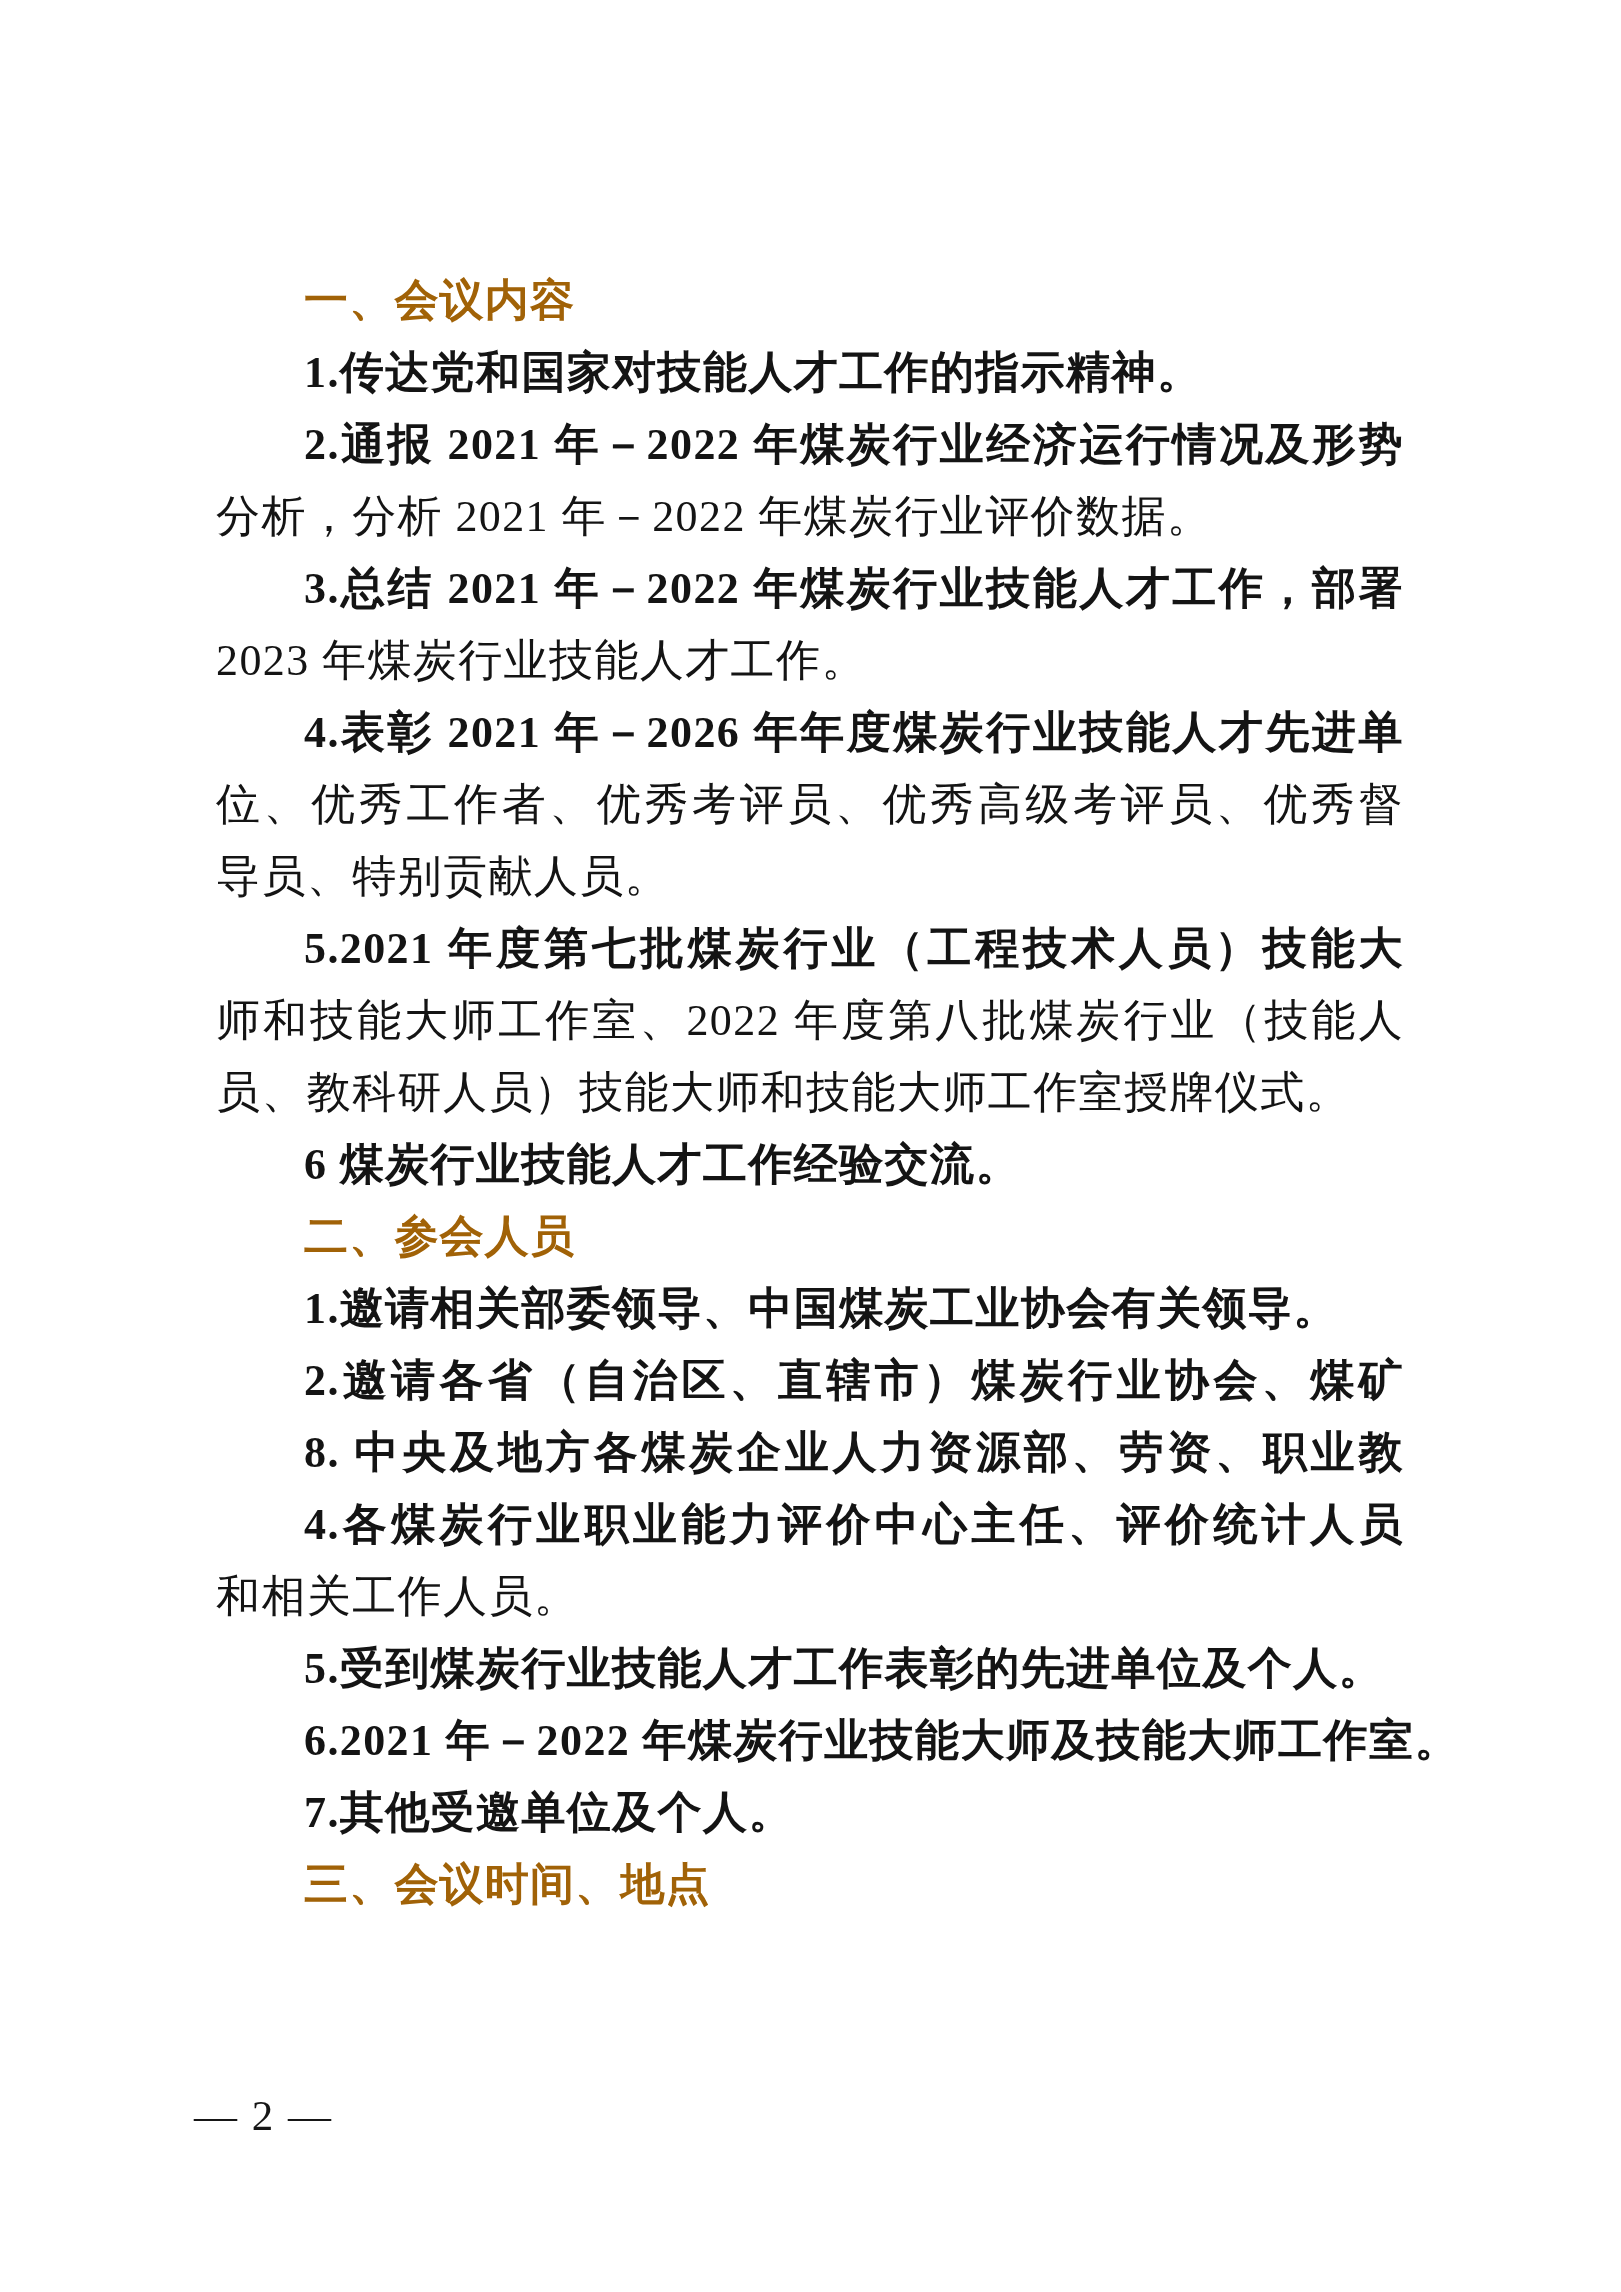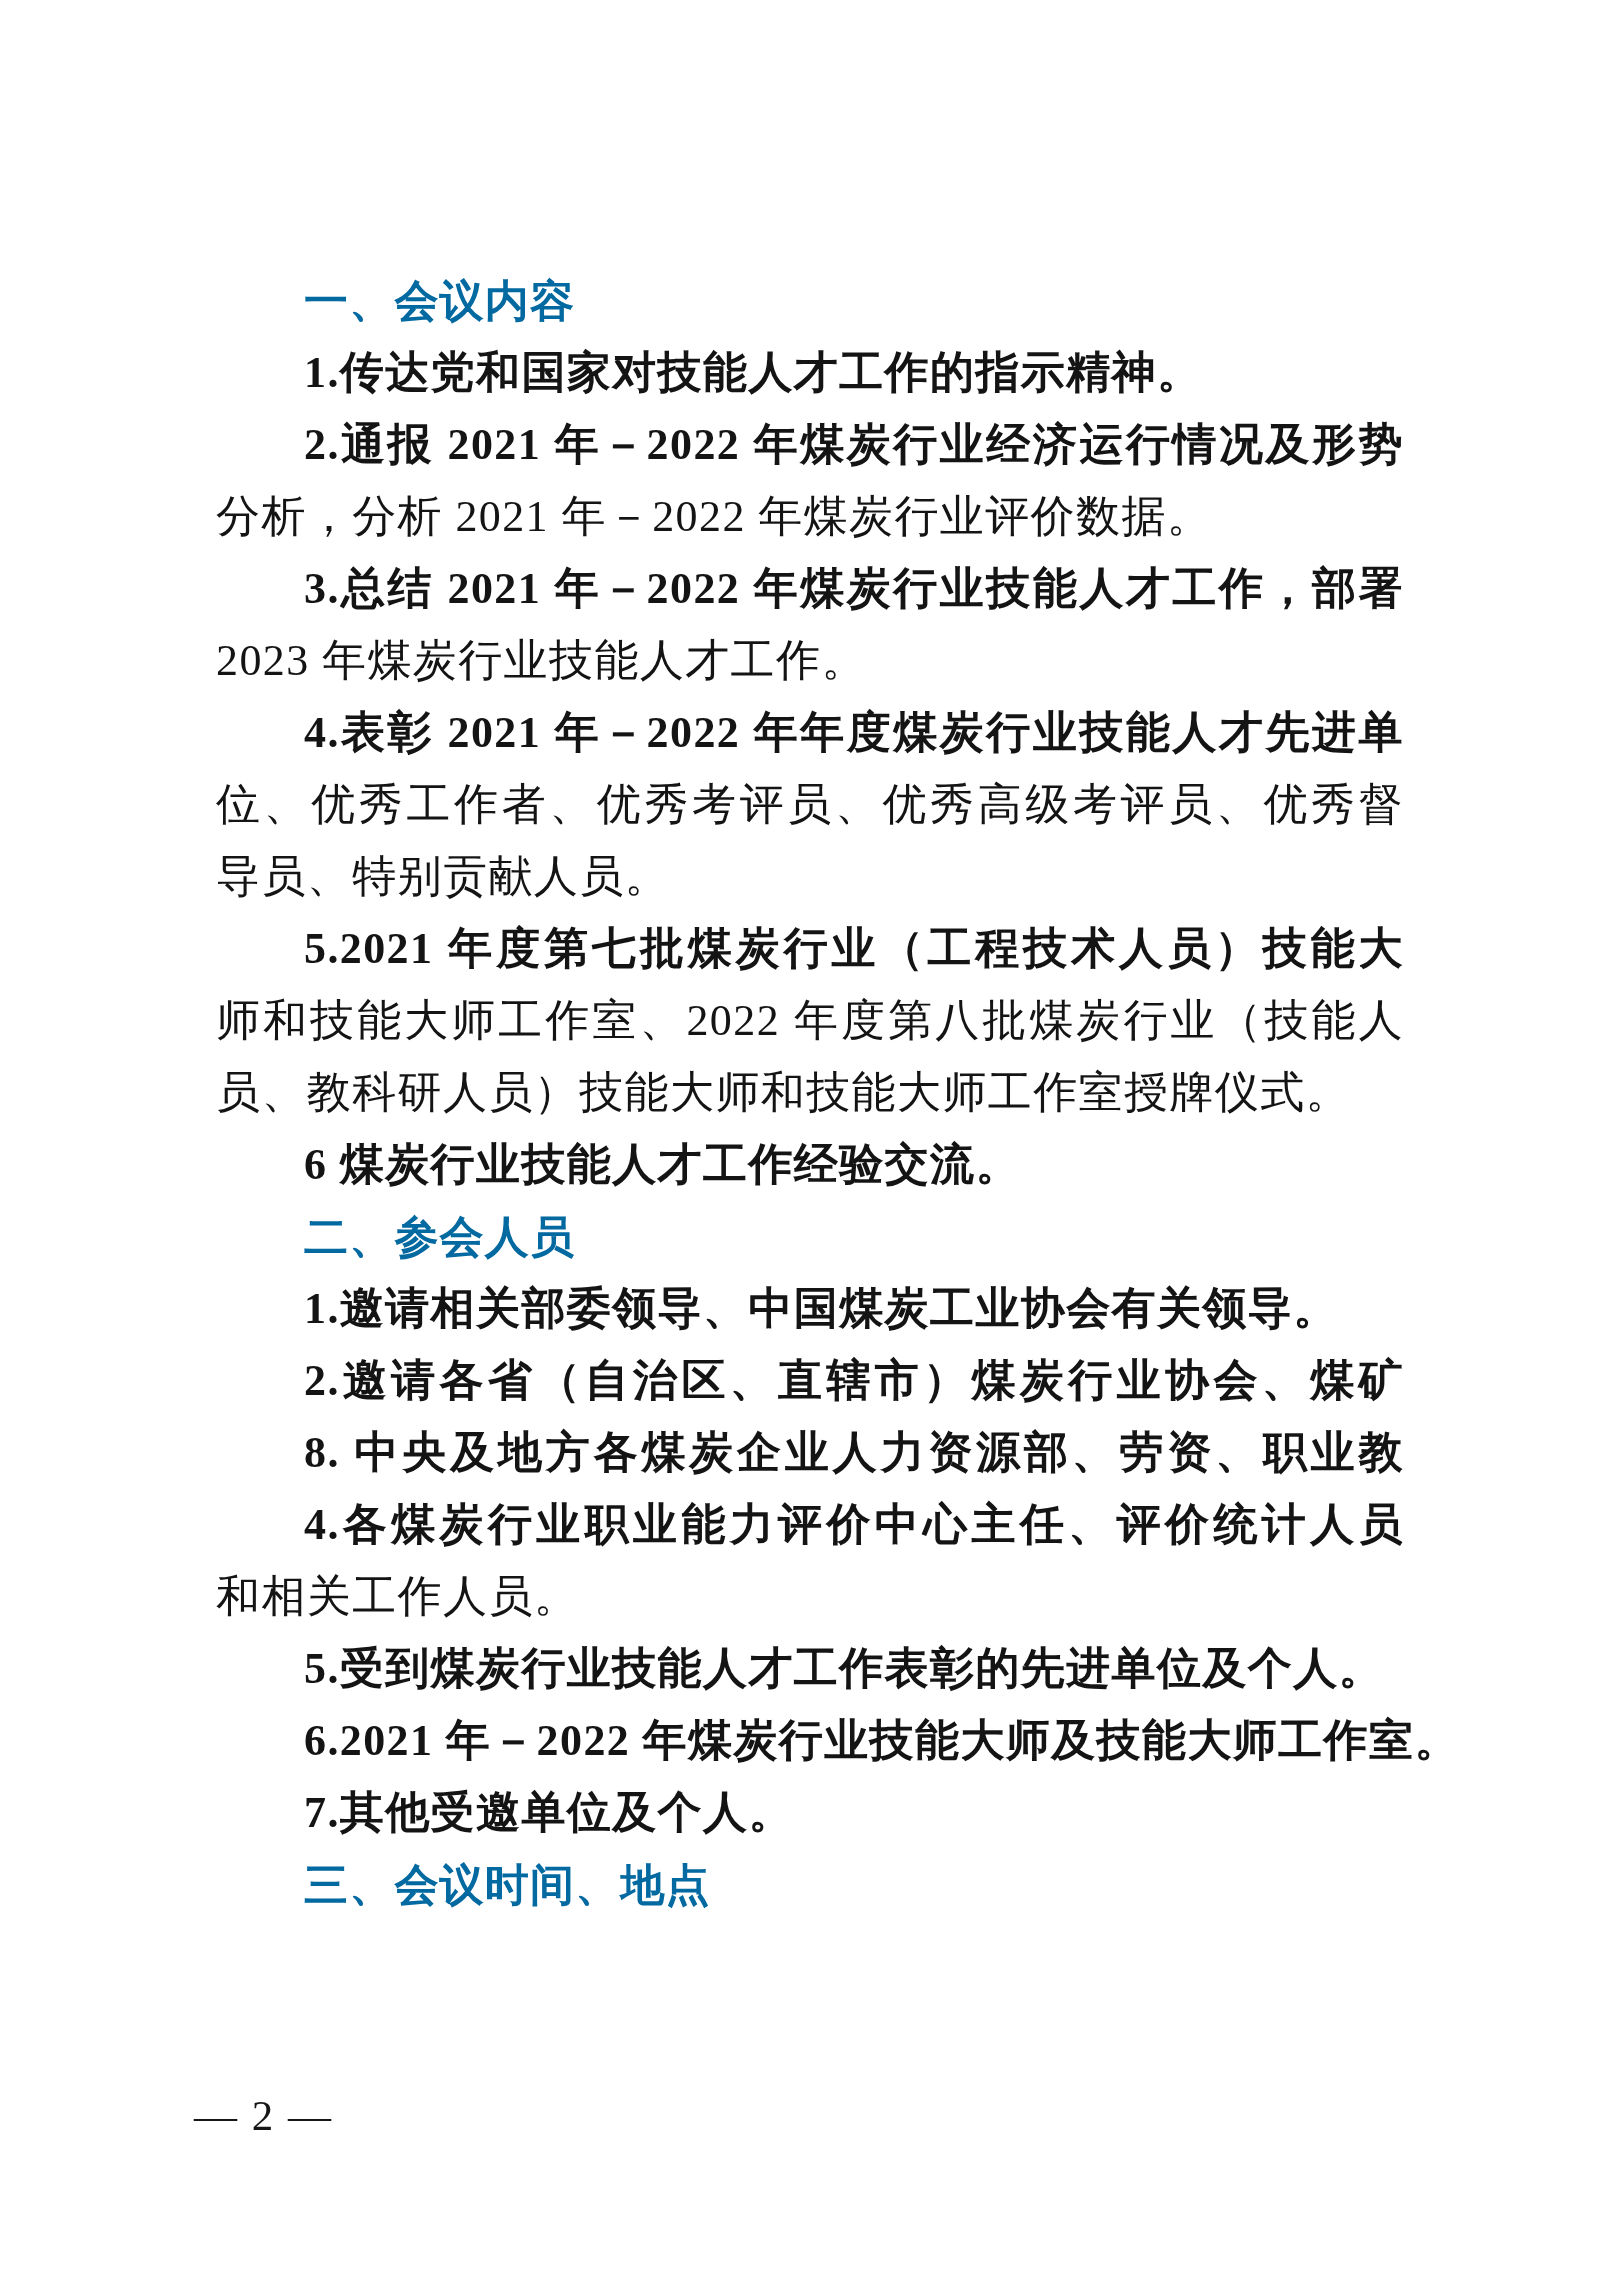--- a/index.html
+++ b/index.html
@@ -25,23 +25,23 @@
     letter-spacing: 1.4px;
     white-space: nowrap;
   }
   .ind { text-indent: 88px; font-weight: bold; }
   .full {
     white-space: normal;
     text-align: justify;
     text-align-last: justify;
   }
   .h {
-    font-family: Liberation Sans, sans-serif;
+    font-family: Liberation Serif, serif;
     font-weight: 700;
-    color: #0369a1;
+    color: #a16207;
     letter-spacing: 1.2px;
   }
   .footer {
     position: absolute;
     left: 194px;
     top: 2086px;
     height: 59px;
     line-height: 59px;
     font-size: 43px;
     letter-spacing: 2px;
@@ -51,21 +51,21 @@
 </head>
 <body>
 
 <div class="page-content">
   <div class="line h ind">一、会议内容</div>
   <div class="line ind">1.传达党和国家对技能人才工作的指示精神。</div>
   <div class="line ind full">2.通报 2021 年－2022 年煤炭行业经济运行情况及形势</div>
   <div class="line">分析，分析 2021 年－2022 年煤炭行业评价数据。</div>
   <div class="line ind full">3.总结 2021 年－2022 年煤炭行业技能人才工作，部署</div>
   <div class="line">2023 年煤炭行业技能人才工作。</div>
-  <div class="line ind full">4.表彰 2021 年－2022 年年度煤炭行业技能人才先进单</div>
+  <div class="line ind full">4.表彰 2021 年－2026 年年度煤炭行业技能人才先进单</div>
   <div class="line full">位、优秀工作者、优秀考评员、优秀高级考评员、优秀督</div>
   <div class="line">导员、特别贡献人员。</div>
   <div class="line ind full">5.2021 年度第七批煤炭行业（工程技术人员）技能大</div>
   <div class="line full">师和技能大师工作室、2022 年度第八批煤炭行业（技能人</div>
   <div class="line">员、教科研人员）技能大师和技能大师工作室授牌仪式。</div>
   <div class="line ind">6 煤炭行业技能人才工作经验交流。</div>
   <div class="line h ind">二、参会人员</div>
   <div class="line ind">1.邀请相关部委领导、中国煤炭工业协会有关领导。</div>
   <div class="line ind full">2.邀请各省（自治区、直辖市）煤炭行业协会、煤矿</div>
   <div class="line ind full">8. 中央及地方各煤炭企业人力资源部、劳资、职业教</div>

